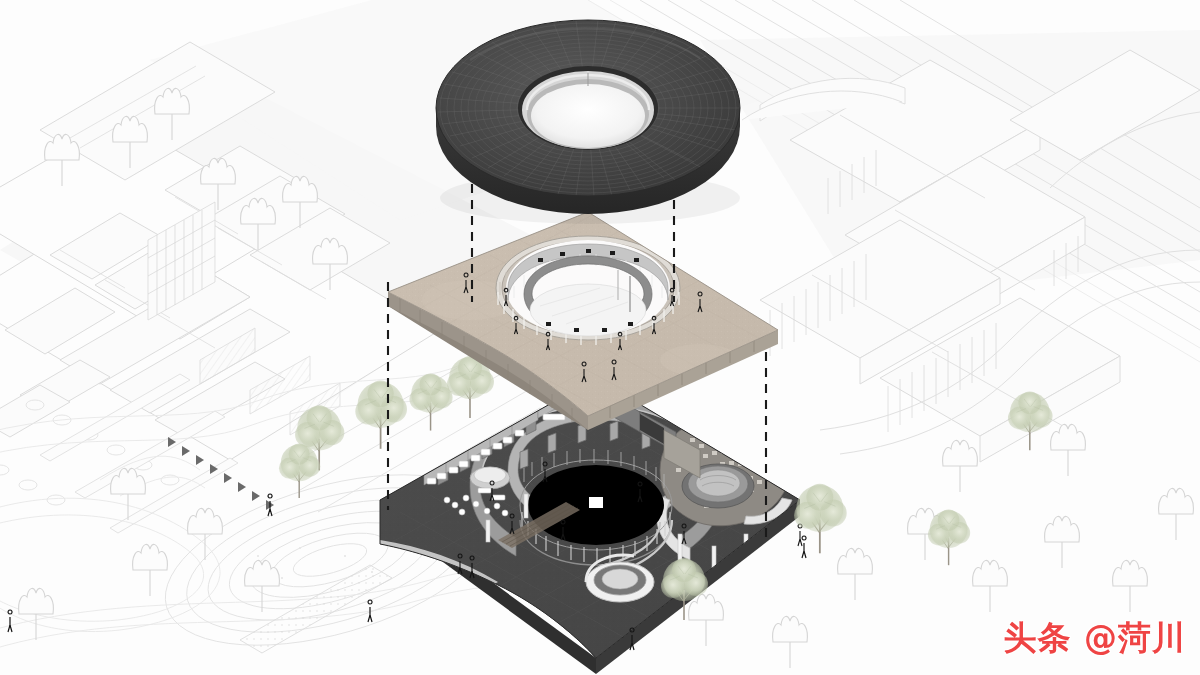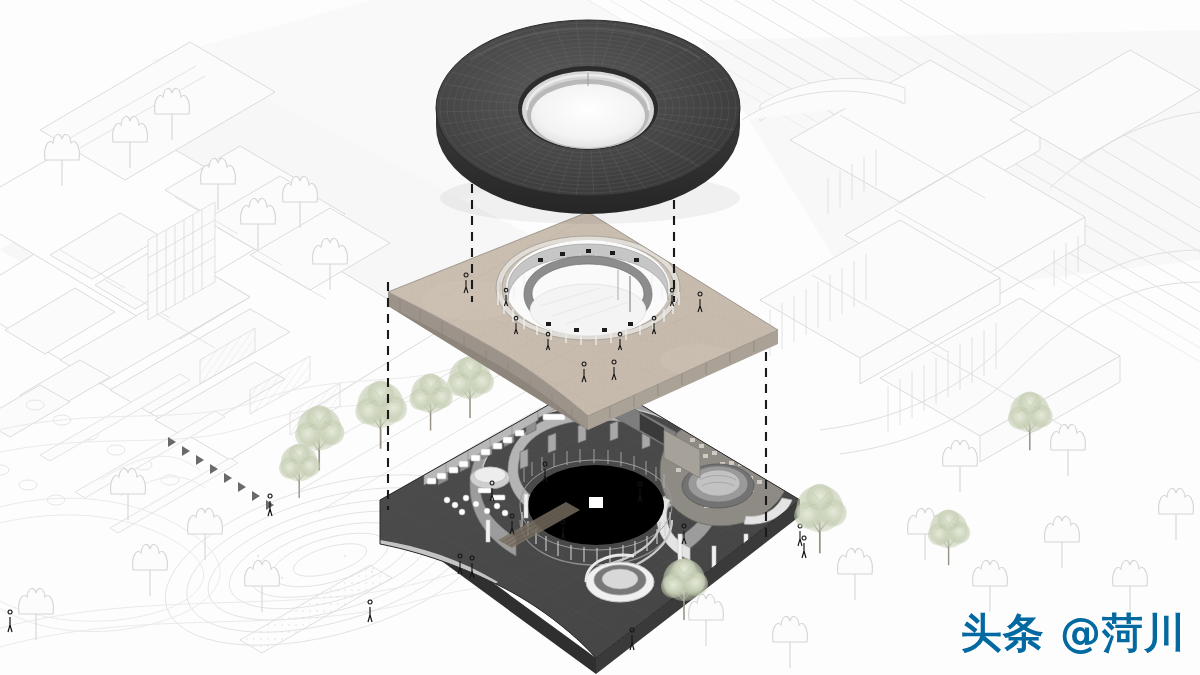--- a/index.html
+++ b/index.html
@@ -21,23 +21,23 @@
     position: absolute;
     left: 0;
     top: 0;
     width: 1200px;
     height: 675px;
   }
   #watermark {
     position: absolute;
     right: 14px;
     bottom: 14px;
-    font-size: 41px;
+    font-size: 33px;
     font-weight: bold;
-    color: #0369a1;
+    color: #ef4444;
     letter-spacing: 1px;
     font-family: "DejaVu Sans", sans-serif;
     text-shadow:
        1px 0 0 #ffffff, -1px 0 0 #ffffff,
        0 1px 0 #ffffff, 0 -1px 0 #ffffff,
        1px 1px 0 #ffffff, -1px -1px 0 #ffffff,
        1px -1px 0 #ffffff, -1px 1px 0 #ffffff;
     white-space: nowrap;
     user-select: none;
     text-align: center;

